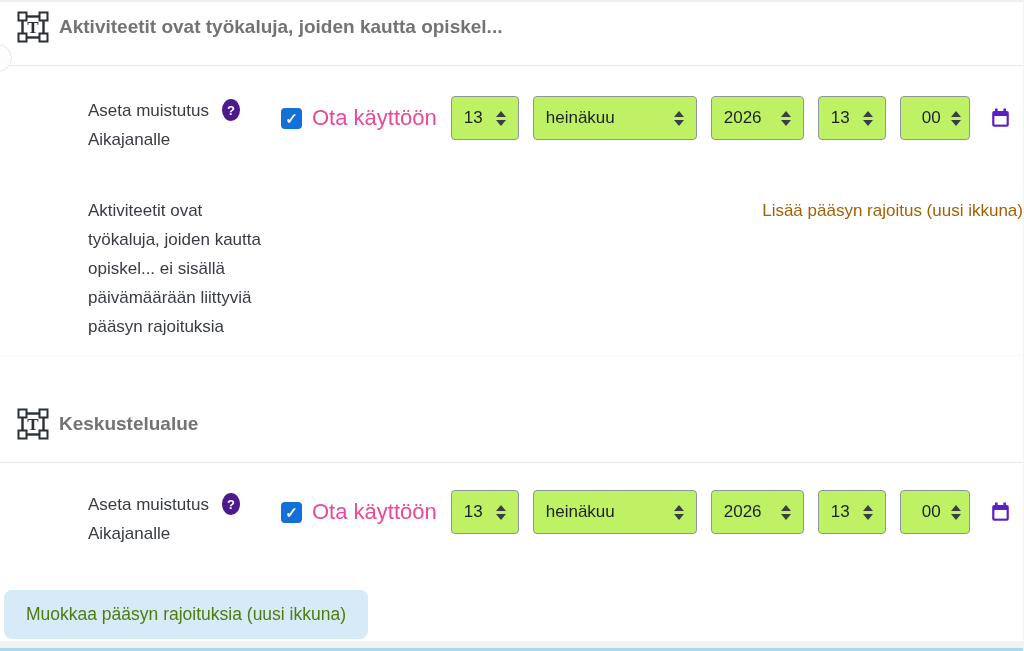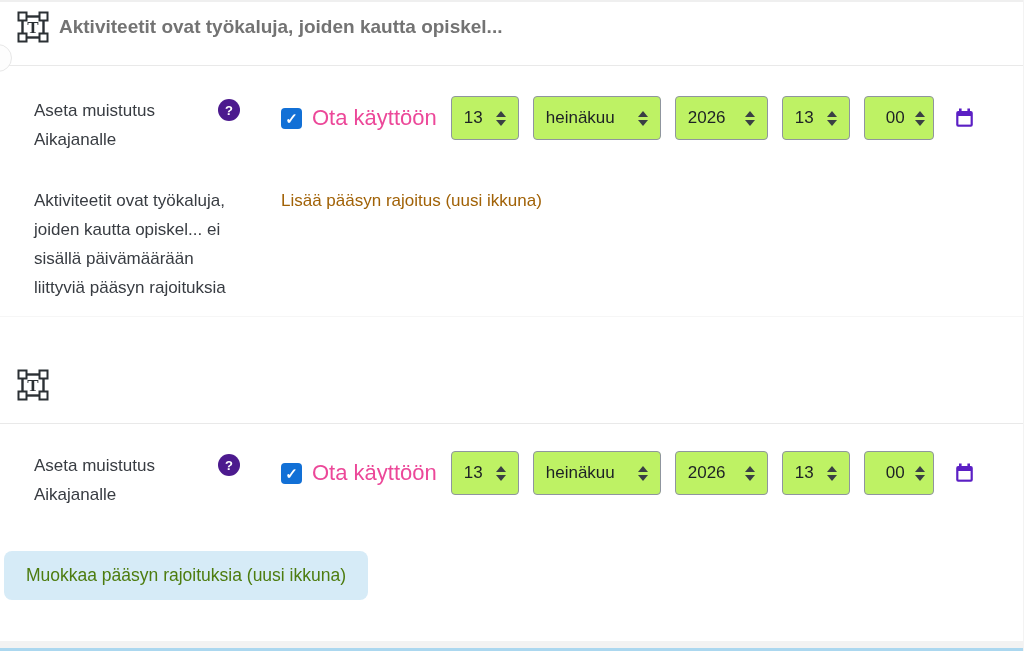--- a/index.html
+++ b/index.html
@@ -18,21 +18,21 @@
   
   .sec-header { display:flex; align-items:center; margin:6px 0 0 16px; height:38px; }
   .sec-header .ticon { width:34px; height:34px; flex:0 0 auto; }
   .sec-title { font-size:19px; font-weight:700; color:#737373; margin-left:9px; }
   .divider { height:1px; background:#e9e9e9; margin-top:19px; }
   .divider.faint { background:#f6f6f6; }
 
   
   .frow { display:flex; align-items:flex-start; }
   .label-col {
-    width:277px; flex:0 0 auto; padding-left:34px;
+    width:277px; flex:0 0 auto; padding-left:88px;
     display:flex; align-items:flex-start;
   }
   .label-text { font-size:17px; line-height:29px; color:#383c42; width:163px; }
   .desc-text  { font-size:17px; line-height:29px; color:#383c42; width:208px; }
   .help-icon {
     width:22px; height:22px; border-radius:50%; background:#4c1a8e; color:#fff;
     font-size:13px; font-weight:700; display:flex; align-items:center; justify-content:center;
     margin-left:auto; margin-top:3px; margin-right:37px; cursor:pointer;
   }
   .control-col { display:flex; align-items:center; padding-left:4px; }
@@ -47,33 +47,33 @@
     display:flex; align-items:center; justify-content:center;
     padding:0 12px; margin-left:14px; cursor:pointer;
   }
   .sel:first-of-type { margin-left:17px; }
   .sel .val { font-size:17px; color:#1d2125; }
   .caret { display:inline-flex; flex-direction:column; margin-left:10px; }
   .caret .up  { width:0; height:0; border-left:5px solid transparent; border-right:5px solid transparent; border-bottom:6px solid #3a3f44; margin-bottom:3px; }
   .caret .dn  { width:0; height:0; border-left:5px solid transparent; border-right:5px solid transparent; border-top:6px solid #3a3f44; }
   .sel-day, .sel-hour { width:68px; justify-content:space-between; }
   .sel-minute { width:70px; justify-content:space-between;padding-left:21px; }
-  .sel-month { width:128px; justify-content:space-between; }
+  .sel-month { width:164px; justify-content:space-between; }
   .sel-year { width:93px; justify-content:space-between; }
   .cal-btn { margin-left:21px; background:none; border:none; cursor:pointer; padding:0; display:flex; align-items:center; height:44px; }
 
   .link { font-size:17px; color:#a16207; text-decoration:none; line-height:22px; display:inline-block; margin-top:4px; cursor:pointer; }
   .blue-btn {
     background:#d6ebf7; border:none; border-radius:8px; color:#4d7c0f;
     font-size:17.5px; font-family:"Liberation Sans", sans-serif;
     padding:14px 22px; cursor:pointer; margin-top:2px;
   }
 
   .m-row1 { margin-top:30px; }
-  .m-row2 { margin-top:32px; }
+  .m-row2 { margin-top:42px;justify-content:space-between; }
   .m-sec2line { margin-top:14px; }
   .m-header2 { margin-top:49px; }
   .m-row3 { margin-top:27px; }
   .m-row4 { margin-top:40px; }
 
   .strip-gray { position:absolute; left:0; right:0; bottom:3px; height:7px; background:#f2f2f2; }
   .strip-blue { position:absolute; left:0; right:0; bottom:0; height:3px; background:#abd7ef; }
 </style>
 </head>
 <body>
@@ -168,20 +168,21 @@
     <span class="ticon">
       <svg width="34" height="34" viewBox="0 0 34 34">
         <rect x="6.5" y="6.5" width="21" height="21" fill="none" stroke="#2b3034" stroke-width="2.4"></rect>
         <rect x="2.5" y="2.5" width="8" height="8" fill="#fff" stroke="#2b3034" stroke-width="2"></rect>
         <rect x="23.5" y="2.5" width="8" height="8" fill="#fff" stroke="#2b3034" stroke-width="2"></rect>
         <rect x="2.5" y="23.5" width="8" height="8" fill="#fff" stroke="#2b3034" stroke-width="2"></rect>
         <rect x="23.5" y="23.5" width="8" height="8" fill="#fff" stroke="#2b3034" stroke-width="2"></rect>
         <text x="17" y="23" text-anchor="middle" font-family="Liberation Serif, serif" font-size="17" font-weight="700" fill="#2b3034">T</text>
       </svg>
     </span>
+    <span class="sec-title">Keskustelualue</span>
   </div>
   <div class="divider"></div>
 
   <div class="frow m-row3">
     <div class="label-col">
       <span class="label-text">Aseta muistutus Aikajanalle</span>
       <span class="help-icon">?</span>
     </div>
     <div class="control-col">
       <span class="checkbox">

